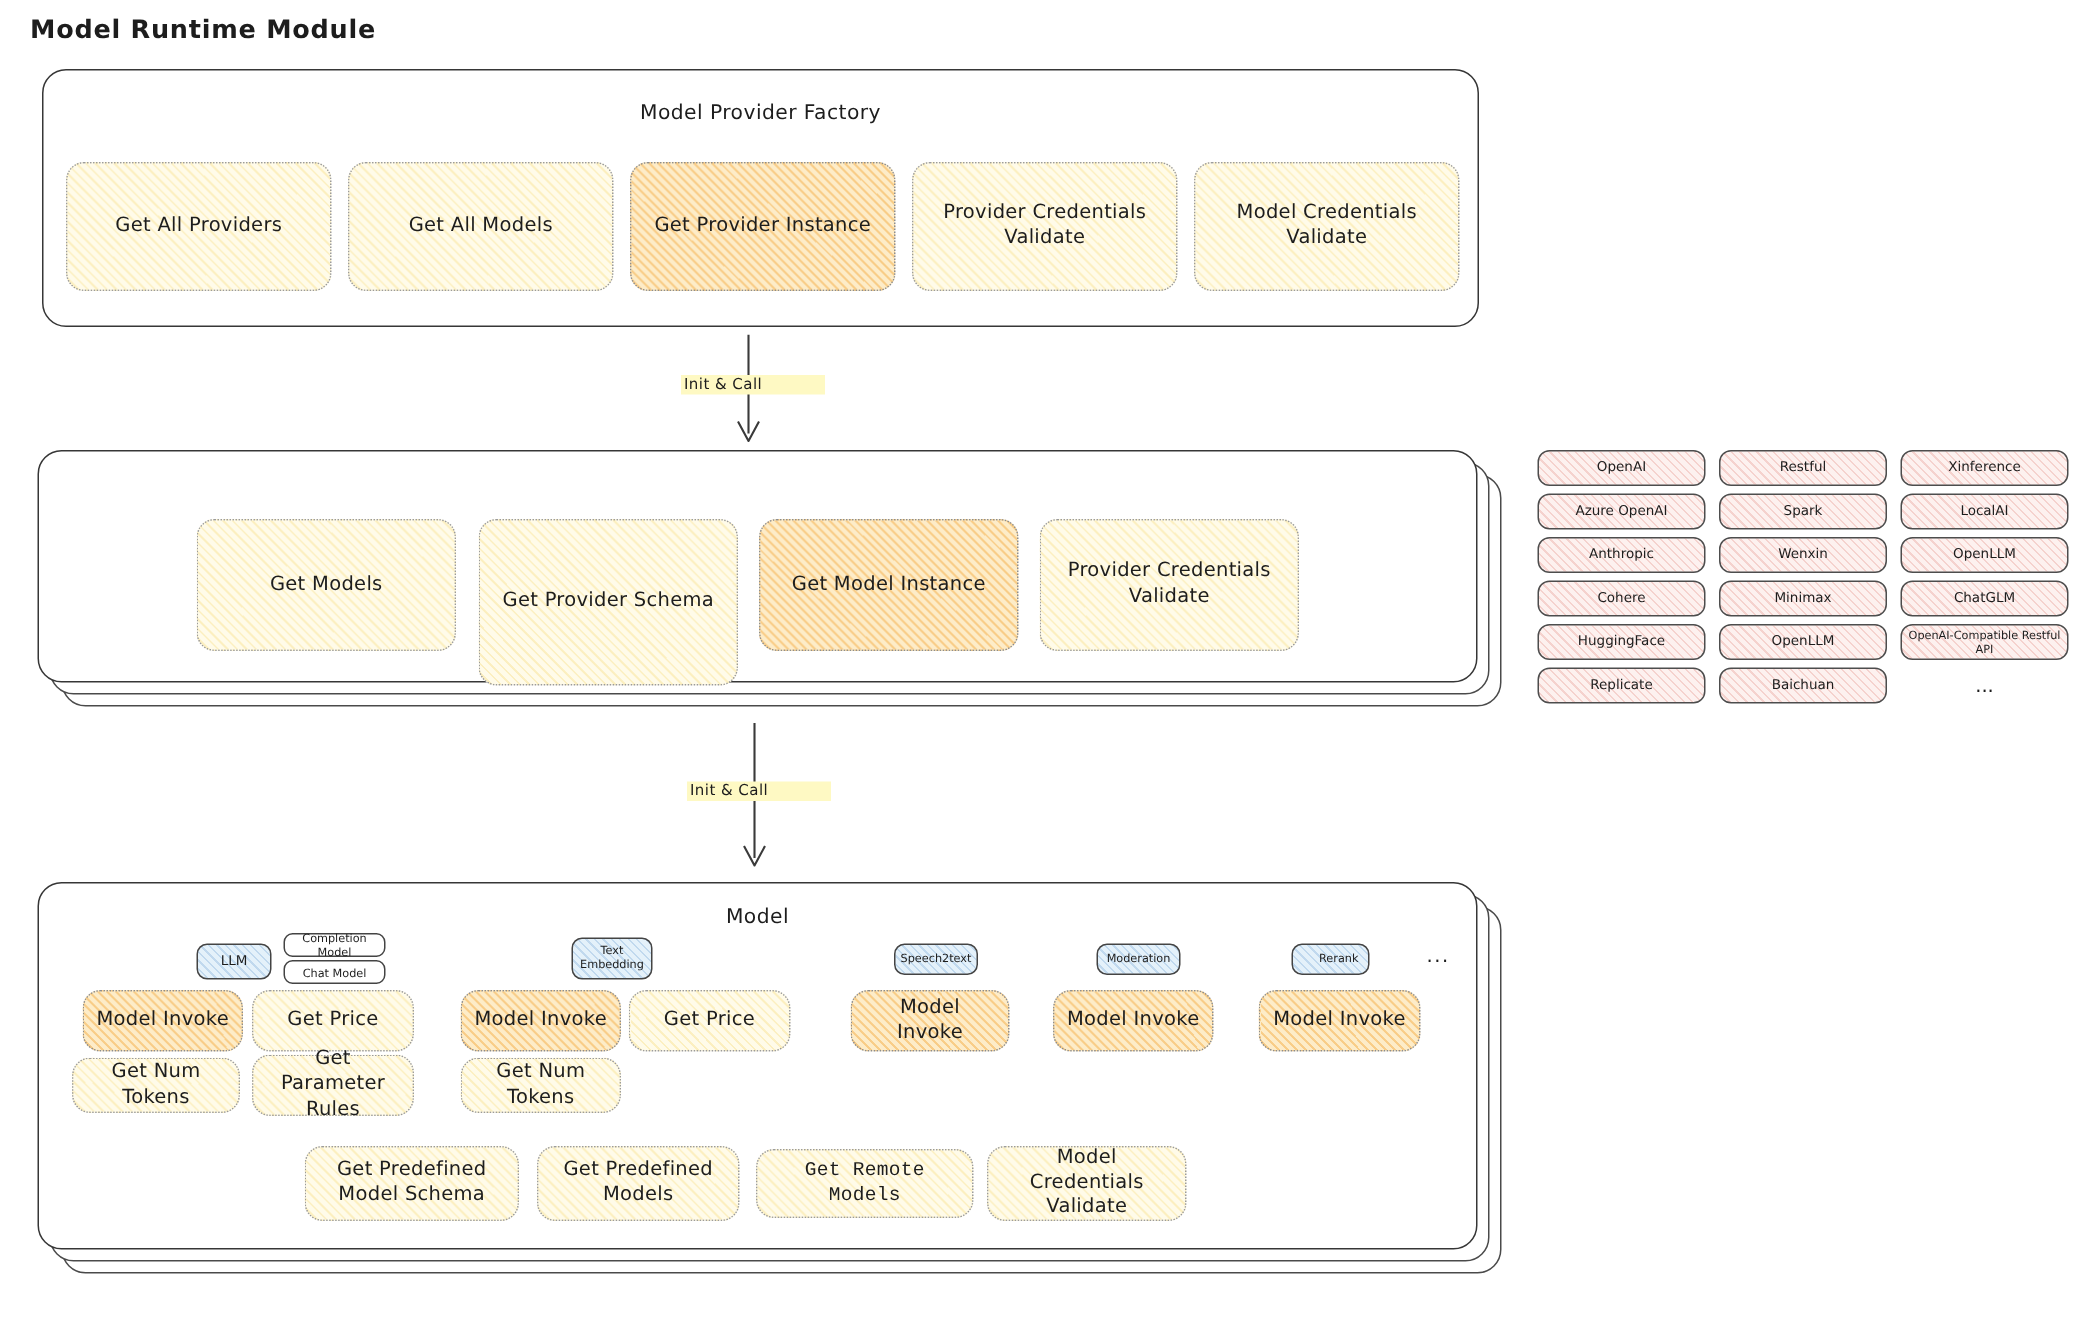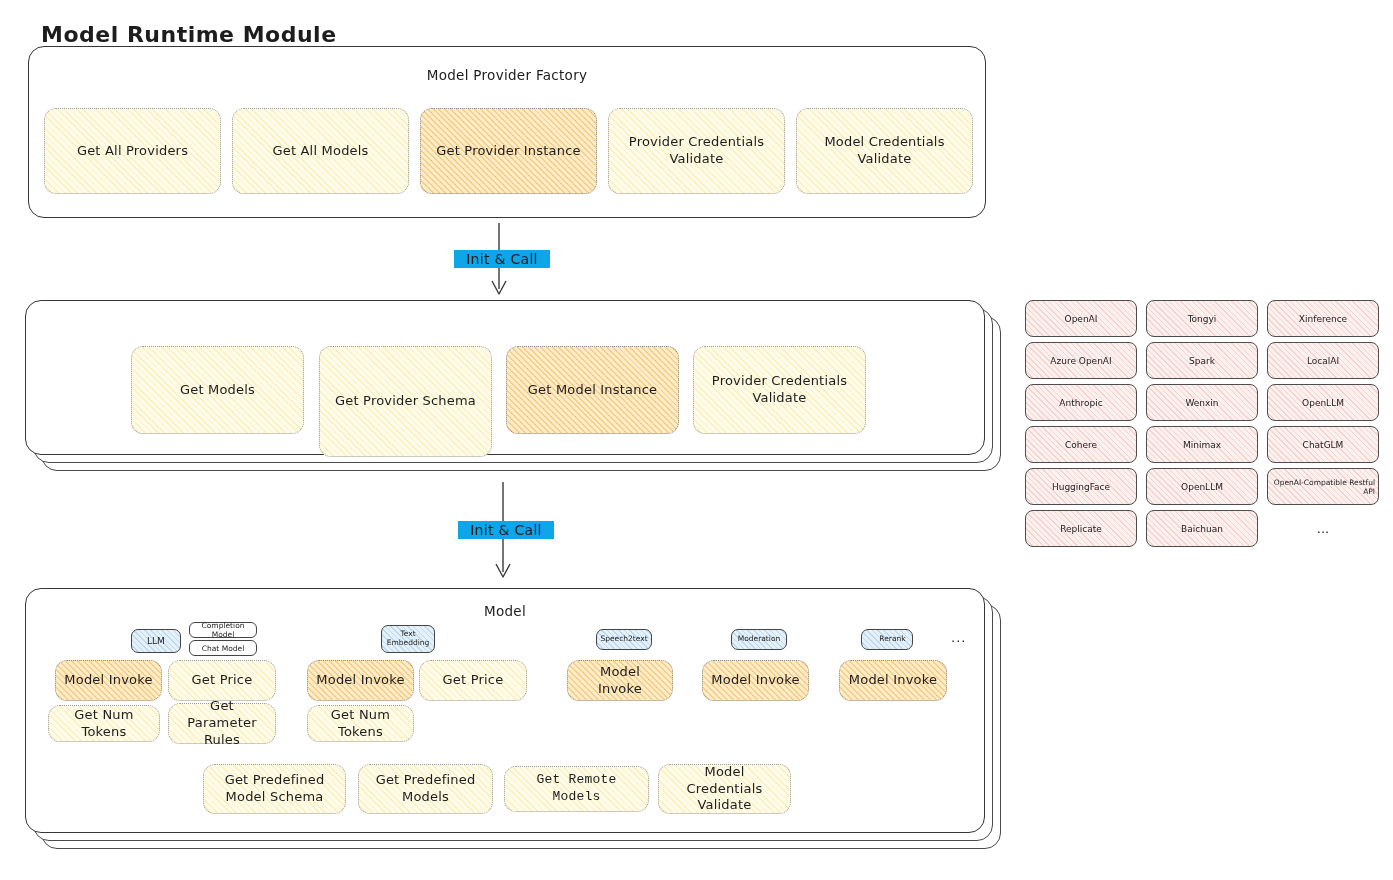--- a/index.html
+++ b/index.html
@@ -1,56 +1,56 @@
 <!DOCTYPE html>
 <html><head>
 <meta charset="utf-8">
 <style>
   html,body{margin:0;padding:0;background:#ffffff;}
   body{font-family:"DejaVu Sans","Liberation Sans",sans-serif;color:#1d1d1d;}
   .canvas{position:relative;width:1393px;height:880px;background:#ffffff;overflow:hidden;}
   .abs{position:absolute;}
 
-  .page-title{position:absolute;left:41px;top:10px;font-size:22px;font-weight:600;letter-spacing:.5px;margin-top:12px;}
+  .page-title{position:absolute;left:20px;top:10px;font-size:17px;font-weight:600;letter-spacing:.5px;}
 
   
   .bigbox{position:absolute;background:#ffffff;border:1.6px solid #363636;border-radius:16px;box-sizing:border-box;}
   .layer{position:absolute;background:#ffffff;border:1.6px solid #4a4a4a;border-radius:16px;box-sizing:border-box;}
   .boxtitle{position:absolute;left:0;width:100%;text-align:center;font-size:13.5px;font-weight:500;letter-spacing:.3px;}
 
   
   .btn{position:absolute;display:flex;align-items:center;justify-content:center;text-align:center;
        border-radius:12px;font-size:13px;line-height:1.3;padding:3px 8px;box-sizing:border-box;letter-spacing:.2px;}
   .btn.yellow{background-color:#fffbe9;
        background-image:repeating-linear-gradient(45deg,rgba(244,211,94,.30) 0px,rgba(244,211,94,.30) 1.2px,transparent 1.2px,transparent 4.5px);
        border:1.6px dotted #9b9b9b;}
   .btn.orange{background-color:#fdecc8;
        background-image:repeating-linear-gradient(45deg,rgba(243,166,56,.45) 0px,rgba(243,166,56,.45) 1.4px,transparent 1.4px,transparent 4.2px);
        border:1.6px dotted #8d8d8d;}
 
   
   .pgrid{position:absolute;left:1025px;top:300px;display:grid;grid-template-columns:repeat(3,112px);column-gap:9px;row-gap:5px;}
-  .ptag{height:37px;display:flex;align-items:center;justify-content:center;text-align:right;
+  .ptag{height:24px;display:flex;align-items:center;justify-content:center;text-align:center;
        border:1.4px solid #4d4d4d;border-radius:8px;font-size:9px;padding:0 3px;box-sizing:border-box;
        background-color:#fdf1ef;
        background-image:repeating-linear-gradient(45deg,rgba(224,130,120,.28) 0px,rgba(224,130,120,.28) 1px,transparent 1px,transparent 4px);}
   .ptag.small{font-size:7.5px;}
   .ptag.plain{background:none;border:none;font-size:13px;}
 
   
   .btag{position:absolute;display:flex;align-items:center;justify-content:center;text-align:center;
        border:1.4px solid #444444;border-radius:7px;font-size:7.5px;line-height:1.15;padding:0 2px;box-sizing:border-box;
        background-color:#e4f1fa;
        background-image:repeating-linear-gradient(45deg,rgba(110,160,210,.30) 0px,rgba(110,160,210,.30) 1px,transparent 1px,transparent 4px);}
   .wtag{position:absolute;display:flex;align-items:center;justify-content:center;text-align:center;
        border:1.3px solid #444444;border-radius:6px;font-size:7.5px;background:#ffffff;box-sizing:border-box;}
   .ellipsis{position:absolute;font-size:13px;letter-spacing:1px;}
 
   
-  .arrow-label{position:absolute;text-align:center;font-size:14px;background:#0ea5e9;padding:1px 2px;letter-spacing:.3px;}
+  .arrow-label{position:absolute;font-size:10px;background:#fef9c3;padding:1px 2px;letter-spacing:.3px;}
 </style>
 </head>
 <body>
 
 <div class="canvas">
 
   <div class="page-title">Model Runtime Module</div>
 
   <div class="bigbox" style="left:28px;top:46px;width:958px;height:172px;">
     <div class="boxtitle" style="top:20px;">Model Provider Factory</div>
@@ -71,21 +71,21 @@
   <div class="layer" style="left:33px;top:308px;width:960px;height:155px;"></div>
   <div class="bigbox" style="left:25px;top:300px;width:960px;height:155px;">
     <div class="btn yellow" style="left:105px;top:45px;width:173px;height:88px;">Get Models</div>
     <div class="btn yellow" style="left:293px;top:45px;width:173px;height:111px;">Get Provider Schema</div>
     <div class="btn orange" style="left:480px;top:45px;width:173px;height:88px;">Get Model Instance</div>
     <div class="btn yellow" style="left:667px;top:45px;width:173px;height:88px;">Provider Credentials Validate</div>
   </div>
 
   <div class="pgrid">
     <div class="ptag">OpenAI</div>
-    <div class="ptag">Tongyi</div>
+    <div class="ptag">Restful</div>
     <div class="ptag">Xinference</div>
     <div class="ptag">Azure OpenAI</div>
     <div class="ptag">Spark</div>
     <div class="ptag">LocalAI</div>
     <div class="ptag">Anthropic</div>
     <div class="ptag">Wenxin</div>
     <div class="ptag">OpenLLM</div>
     <div class="ptag">Cohere</div>
     <div class="ptag">Minimax</div>
     <div class="ptag">ChatGLM</div>

